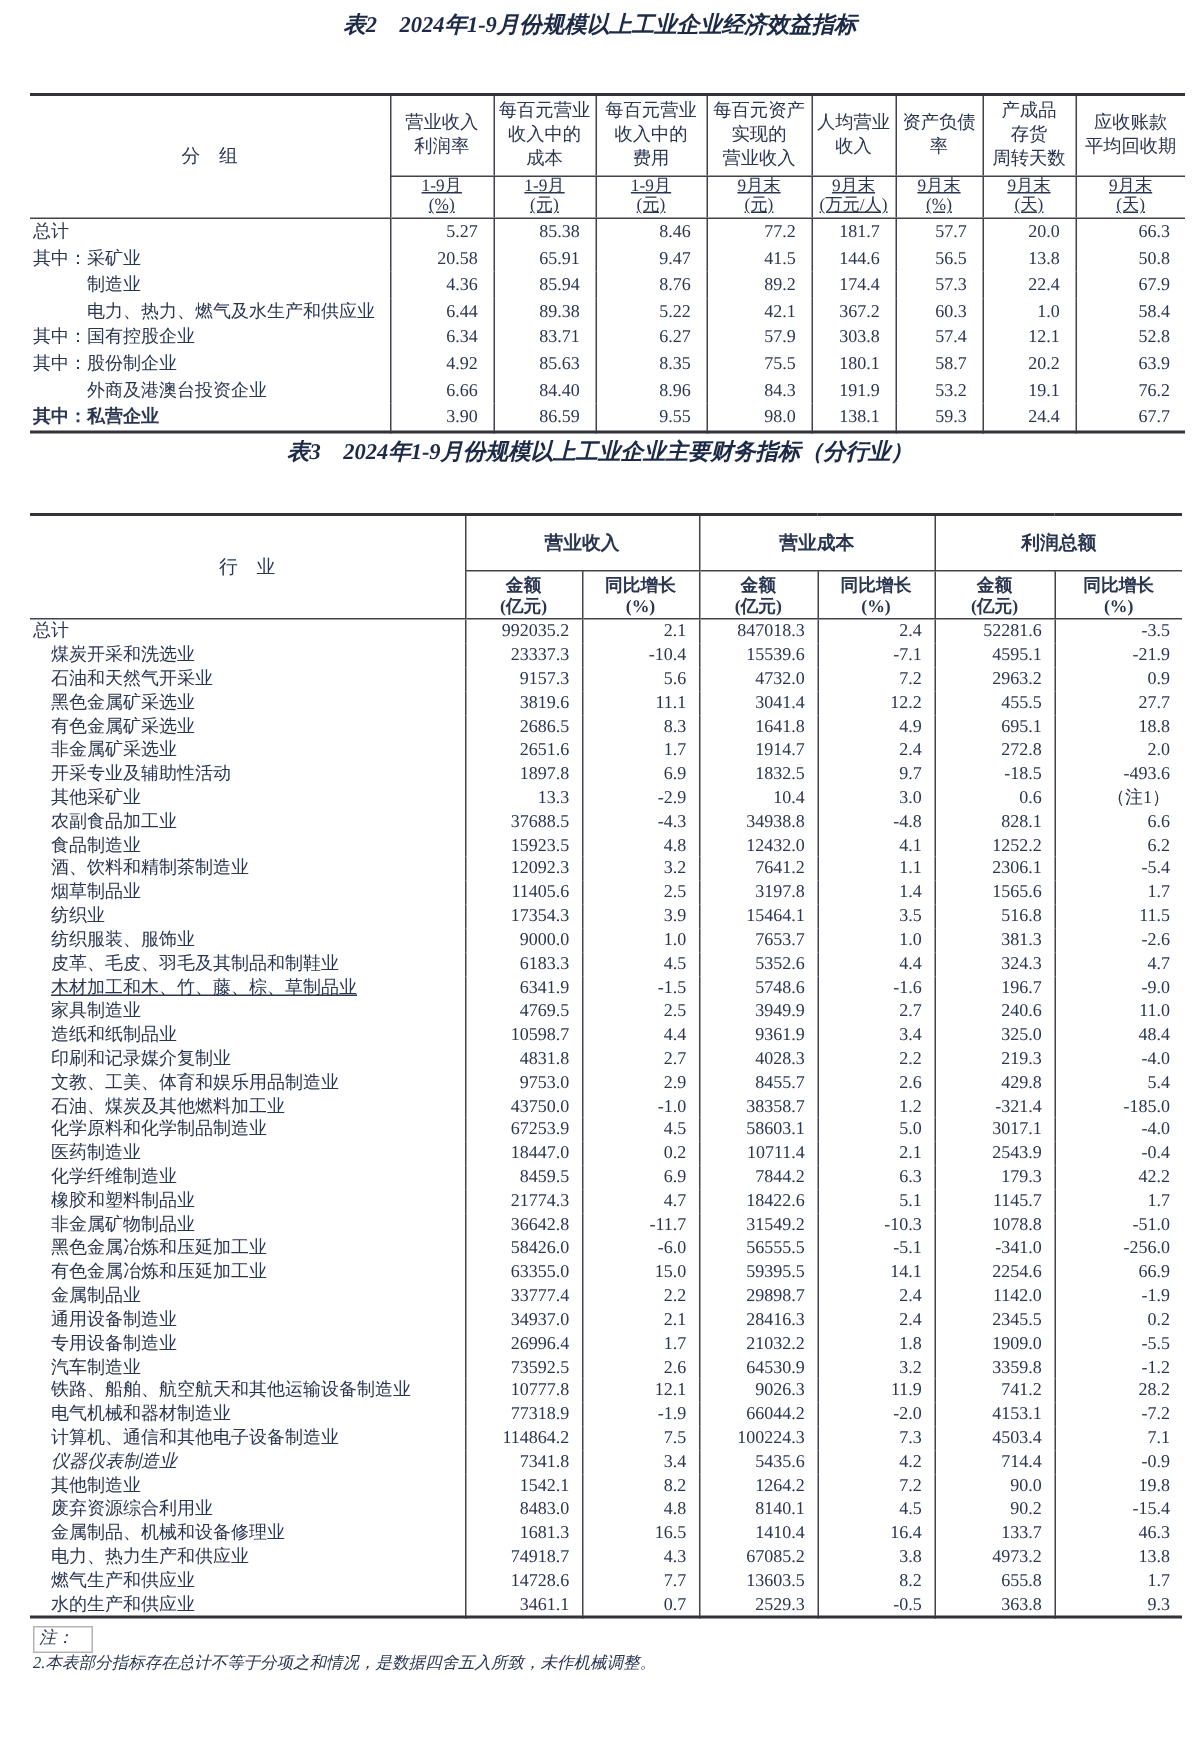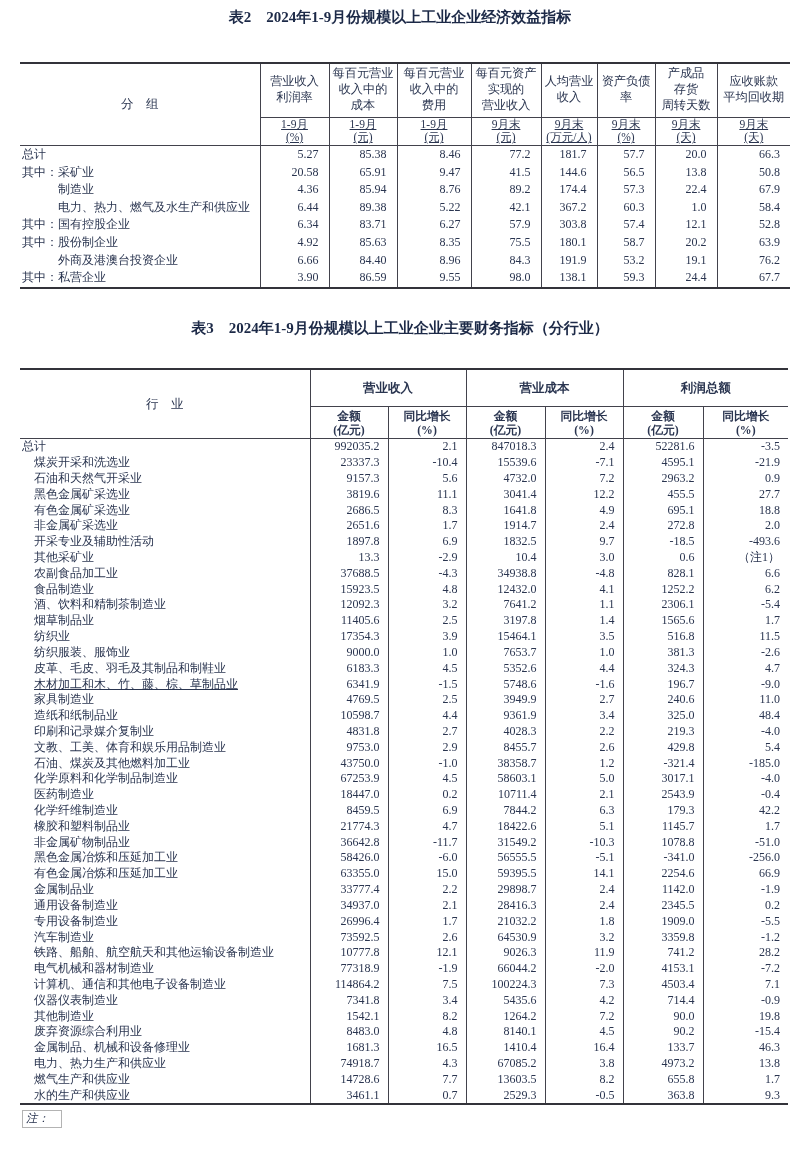--- a/index.html
+++ b/index.html
@@ -4,24 +4,24 @@
 <style>
   * { box-sizing: border-box; }
   html,body { margin:0; padding:0; }
   body {
     width:800px; height:1161px; background:#ffffff;
     font-family:"Liberation Serif","DejaVu Serif",serif;
     color:#2a3550;
   }
   .title {
     text-align:center; font-weight:bold; font-size:15px;
-    color:#1c2947; margin:0; line-height:19px;
+    color:#1c2947; margin:0; line-height:19px;font-style:italic;
   }
   .title-t2 { padding-top:8px; margin-bottom:35px; }
-  .title-t3 { margin-top:30px; margin-bottom:30px; }
+  .title-t3 { margin-top:4px; margin-bottom:30px; }
 
   table.tbl {
     border-collapse:collapse; table-layout:fixed; margin-left:20px;
     border-top:2.5px solid #33333a; border-bottom:2.5px solid #33333a;
   }
   .tbl th, .tbl td { padding:0; font-weight:normal; vertical-align:middle; }
   .pre { white-space:pre-line; }
   .vline { border-left:1px solid #42424c; }
 
   .rowhead {
@@ -187,21 +187,21 @@
         <td class="num vline">6.66</td>
         <td class="num vline">84.40</td>
         <td class="num vline">8.96</td>
         <td class="num vline">84.3</td>
         <td class="num vline">191.9</td>
         <td class="num vline">53.2</td>
         <td class="num vline">19.1</td>
         <td class="num vline">76.2</td>
       </tr>
       <tr>
-        <td class="rowlabel" style="padding-left: 2px;">其中：私营企业</td>
+        <td class="rowlabel" style="padding-left: 2px; font-weight: bold;">其中：私营企业</td>
         <td class="num vline">3.90</td>
         <td class="num vline">86.59</td>
         <td class="num vline">9.55</td>
         <td class="num vline">98.0</td>
         <td class="num vline">138.1</td>
         <td class="num vline">59.3</td>
         <td class="num vline">24.4</td>
         <td class="num vline">67.7</td>
       </tr>
     </tbody>
@@ -551,21 +551,21 @@
       <tr>
         <td class="rowlabel" style="padding-left: 14px;">计算机、通信和其他电子设备制造业</td>
         <td class="num vline">114864.2</td>
         <td class="num vline">7.5</td>
         <td class="num vline">100224.3</td>
         <td class="num vline">7.3</td>
         <td class="num vline">4503.4</td>
         <td class="num vline">7.1</td>
       </tr>
       <tr>
-        <td class="rowlabel" style="padding-left: 14px;">仪器仪表制造业</td>
+        <td class="rowlabel" style="padding-left: 14px; font-style: italic;">仪器仪表制造业</td>
         <td class="num vline">7341.8</td>
         <td class="num vline">3.4</td>
         <td class="num vline">5435.6</td>
         <td class="num vline">4.2</td>
         <td class="num vline">714.4</td>
         <td class="num vline">-0.9</td>
       </tr>
       <tr>
         <td class="rowlabel" style="padding-left: 14px;">其他制造业</td>
         <td class="num vline">1542.1</td>
@@ -618,13 +618,14 @@
         <td class="num vline">2529.3</td>
         <td class="num vline">-0.5</td>
         <td class="num vline">363.8</td>
         <td class="num vline">9.3</td>
       </tr>
     </tbody>
 </table>
 
 <div class="notes">
   <span class="note-label">注：</span>
+  <div class="note-line">2.本表部分指标存在总计不等于分项之和情况，是数据四舍五入所致，未作机械调整。</div>
 </div>
 
 </body></html>

